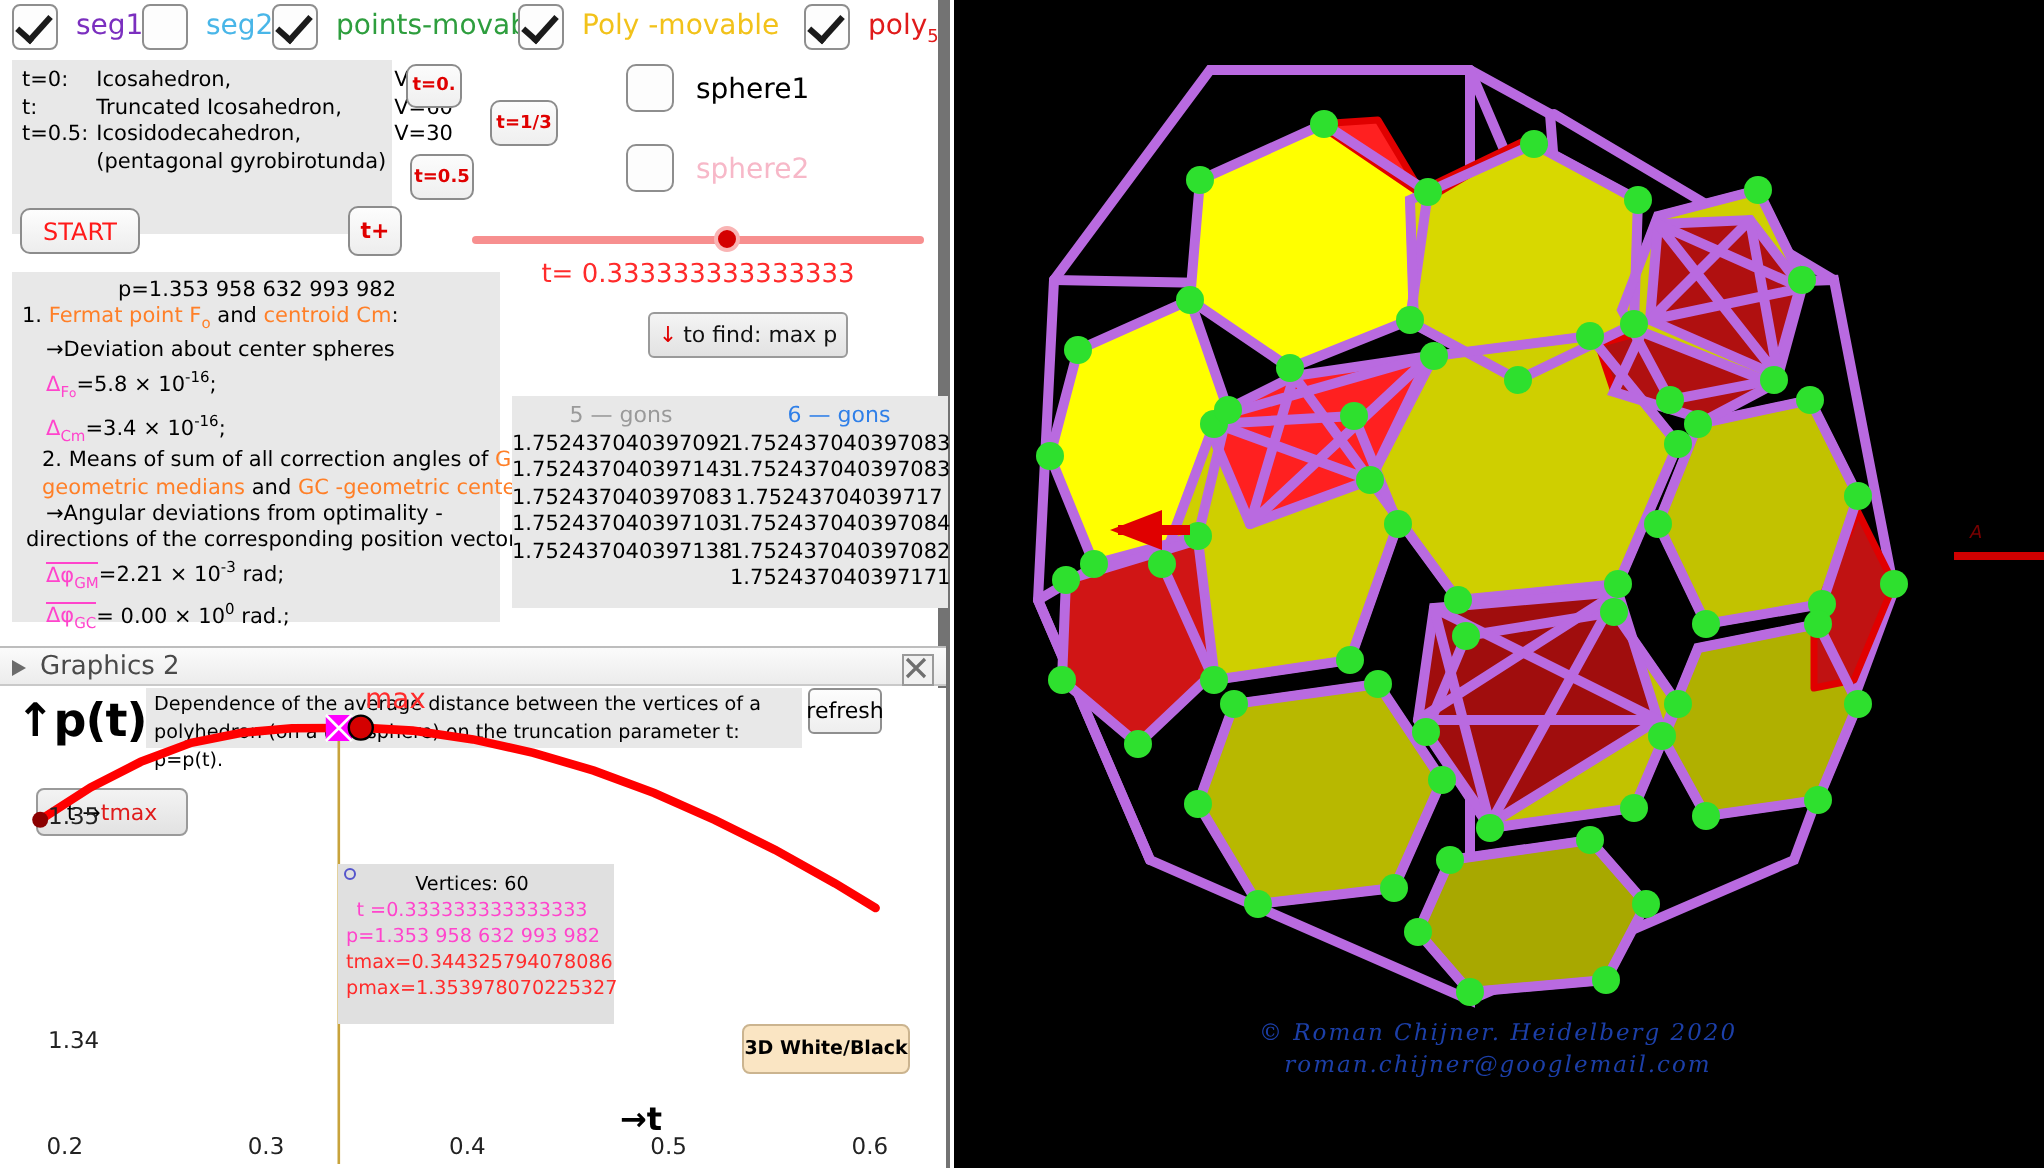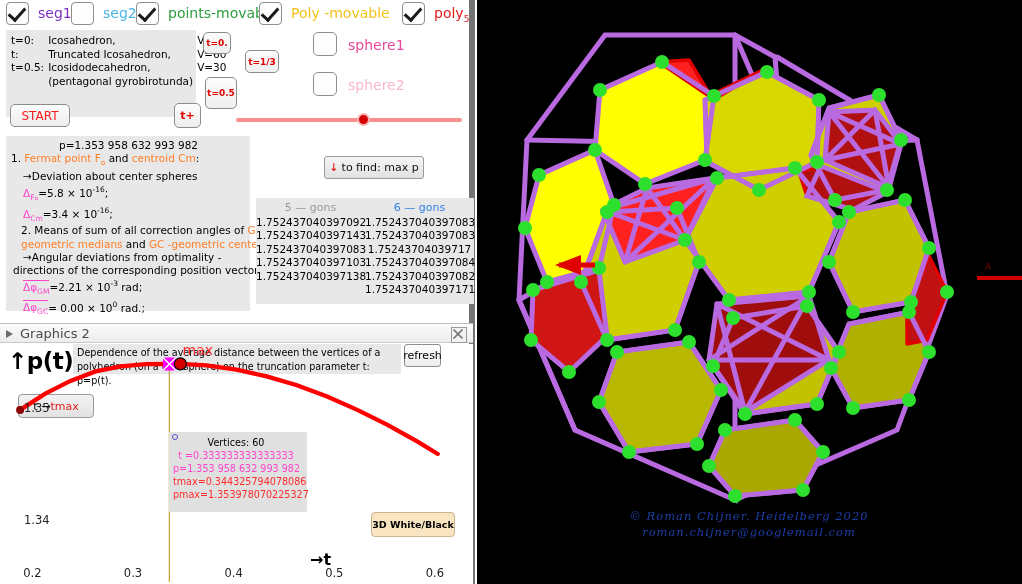--- a/index.html
+++ b/index.html
@@ -34,21 +34,21 @@
   .tc1{width:34px;}
   .tc2{width:108px;}
   .tc3{text-align:left;}
 
   
   .tbtn{position:absolute;background:linear-gradient(#fcfcfc,#efefef);
     border:1.2px solid #8c8c8c;border-radius:5px;color:#e00000;font-weight:bold;
     font-size:9px;display:flex;align-items:center;justify-content:center;box-sizing:border-box;}
   #btn-t0{left:203px;top:32px;width:28px;height:22px;}
   #btn-t13{left:245px;top:50px;width:34px;height:23px;}
-  #btn-t05{left:205px;top:77px;width:32px;height:32px;}
+  #btn-t05{left:205px;top:77px;width:32px;height:23px;}
 
   
   .sph-box{position:absolute;width:24px;height:24px;border:1.5px solid #8e8e8e;border-radius:5px;background:#fdfdfd;box-sizing:border-box;}
   .sph-lab{position:absolute;font-size:14px;}
 
   
   #btn-start{position:absolute;left:10px;top:104px;width:60px;height:23px;
     background:linear-gradient(#fdfdfd,#ededed);border:1.3px solid #8c8c8c;border-radius:5px;
     color:#ff1a1a;font-size:12px;display:flex;align-items:center;justify-content:center;box-sizing:border-box;}
   #btn-tplus{position:absolute;left:174px;top:103px;width:27px;height:25px;
@@ -176,31 +176,32 @@
         </tr>
       </tbody>
         </table>
     </div>
 
     <div class="tbtn" id="btn-t0">t=0.</div>
     <div class="tbtn" id="btn-t13">t=1/3</div>
     <div class="tbtn" id="btn-t05">t=0.5</div>
 
     <div class="sph-box" style="left:313px;top:32px"></div>
-    <div class="sph-lab" style="left:348px;top:37px;color:#ec4899">sphere1</div>
+    <div class="sph-lab" style="left:348px;top:37px;color:#000000">sphere1</div>
     <div class="sph-box" style="left:313px;top:72px"></div>
     <div class="sph-lab" style="left:348px;top:77px;color:#f7b8c8">sphere2</div>
 
     <div id="btn-start">START</div>
     <div id="btn-tplus">t+</div>
 
     <div id="slider">
       <div class="track"></div>
       <div class="knob" style="left: 120.738px;"></div>
     </div>
+    <div id="t-value">t= 0.333333333333333</div>
 
     <div id="btn-findmax">
       <span class="arr">↓</span>
         <span>to find: max  p</span>
     </div>
 
     <div id="alg-box">
       <div class="ln" style="text-align:center">p=1.353 958 632 993 982</div>
       <div class="ln">
         <span>1. </span><span class="c-or">Fermat point  F</span><sub class="c-or">o</sub><span> and  </span><span class="c-or">centroid Cm</span><span>:</span>

